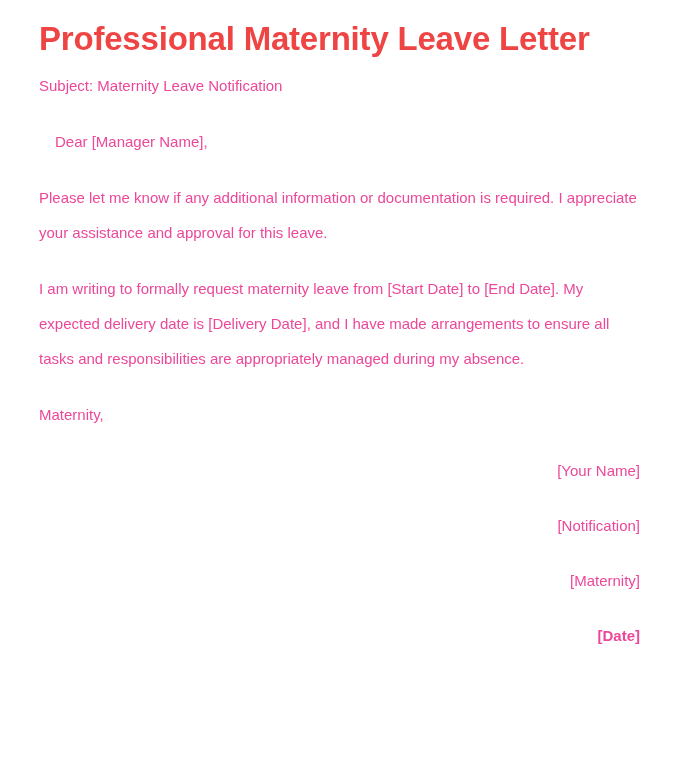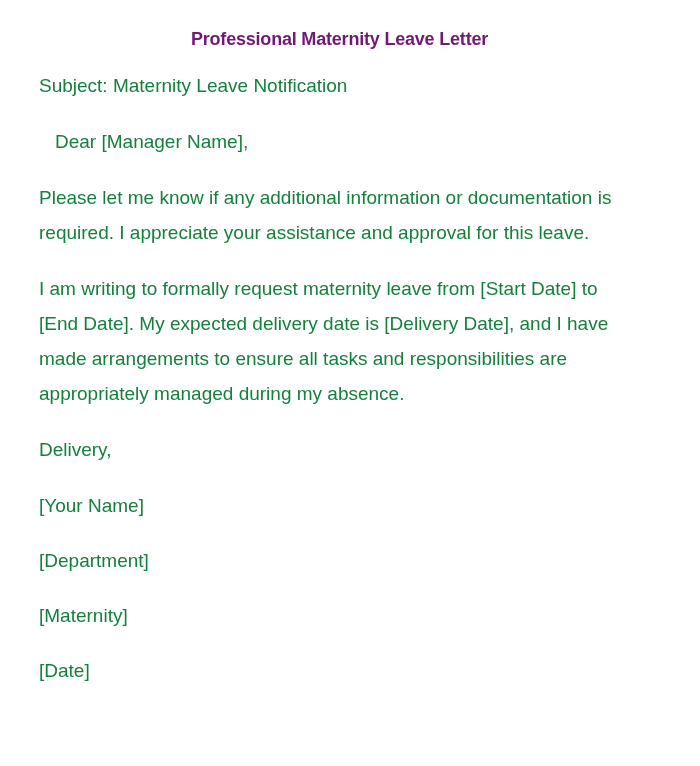--- a/index.html
+++ b/index.html
@@ -18,77 +18,78 @@
   .letter-page {
     box-sizing: border-box;
     width: 700px;
     min-height: 766px;
     background: #ffffff;
     padding: 22px 60px 20px 39px;
   }
   .letter-title {
     margin: 0 0 0 0;
     padding: 0;
-    font-size: 18px;
+    font-size: 33px;
     line-height: 34px;
     font-weight: 700;
     letter-spacing: -0.2px;
-    color: #701a75;
-    text-align: center;
+    color: #ef4444;
   }
   .letter-body {
     margin: 0;
     padding: 0;
   }
   .para {
     margin: 0 0 21px 0;
     padding: 0;
-    font-size: 19px;
+    font-size: 15px;
     line-height: 35px;
     font-weight: 400;
-    color: #15803d;
+    color: #ec4899;
     max-width: 604px;
     word-wrap: break-word;
   }
   .para.subject-line {
     margin-top: 12px;
   }
   .para.salutation {
     margin-bottom: 21px;
     margin-left: 16px;
   }
   .para.sign-line {
     margin-bottom: 20px;
     max-width: 604px;
+    text-align: right;
   }
   .para.sign-line:last-child {
     margin-bottom: 0;
+    font-weight: bold;
   }
 </style>
 </head>
 <body>
 
 <div class="letter-page">
 
   <h1 class="letter-title">Professional Maternity Leave Letter</h1>
 
   <div class="letter-body">
 
     <p class="para subject-line">Subject: Maternity Leave Notification</p>
 
     <p class="para salutation">Dear [Manager Name],</p>
 
     <p class="para">Please let me know if any additional information or documentation is required. I appreciate your assistance and approval for this leave.</p>
 
     <p class="para">I am writing to formally request maternity leave from [Start Date] to [End Date]. My expected delivery date is [Delivery Date], and I have made arrangements to ensure all tasks and responsibilities are appropriately managed during my absence.</p>
 
-    <p class="para">Delivery,</p>
+    <p class="para">Maternity,</p>
 
     <p class="para sign-line">[Your Name]</p>
 
-    <p class="para sign-line">[Department]</p>
+    <p class="para sign-line">[Notification]</p>
 
     <p class="para sign-line">[Maternity]</p>
 
     <p class="para sign-line">[Date]</p>
 
   </div>
 </div>
 
 </body></html>

